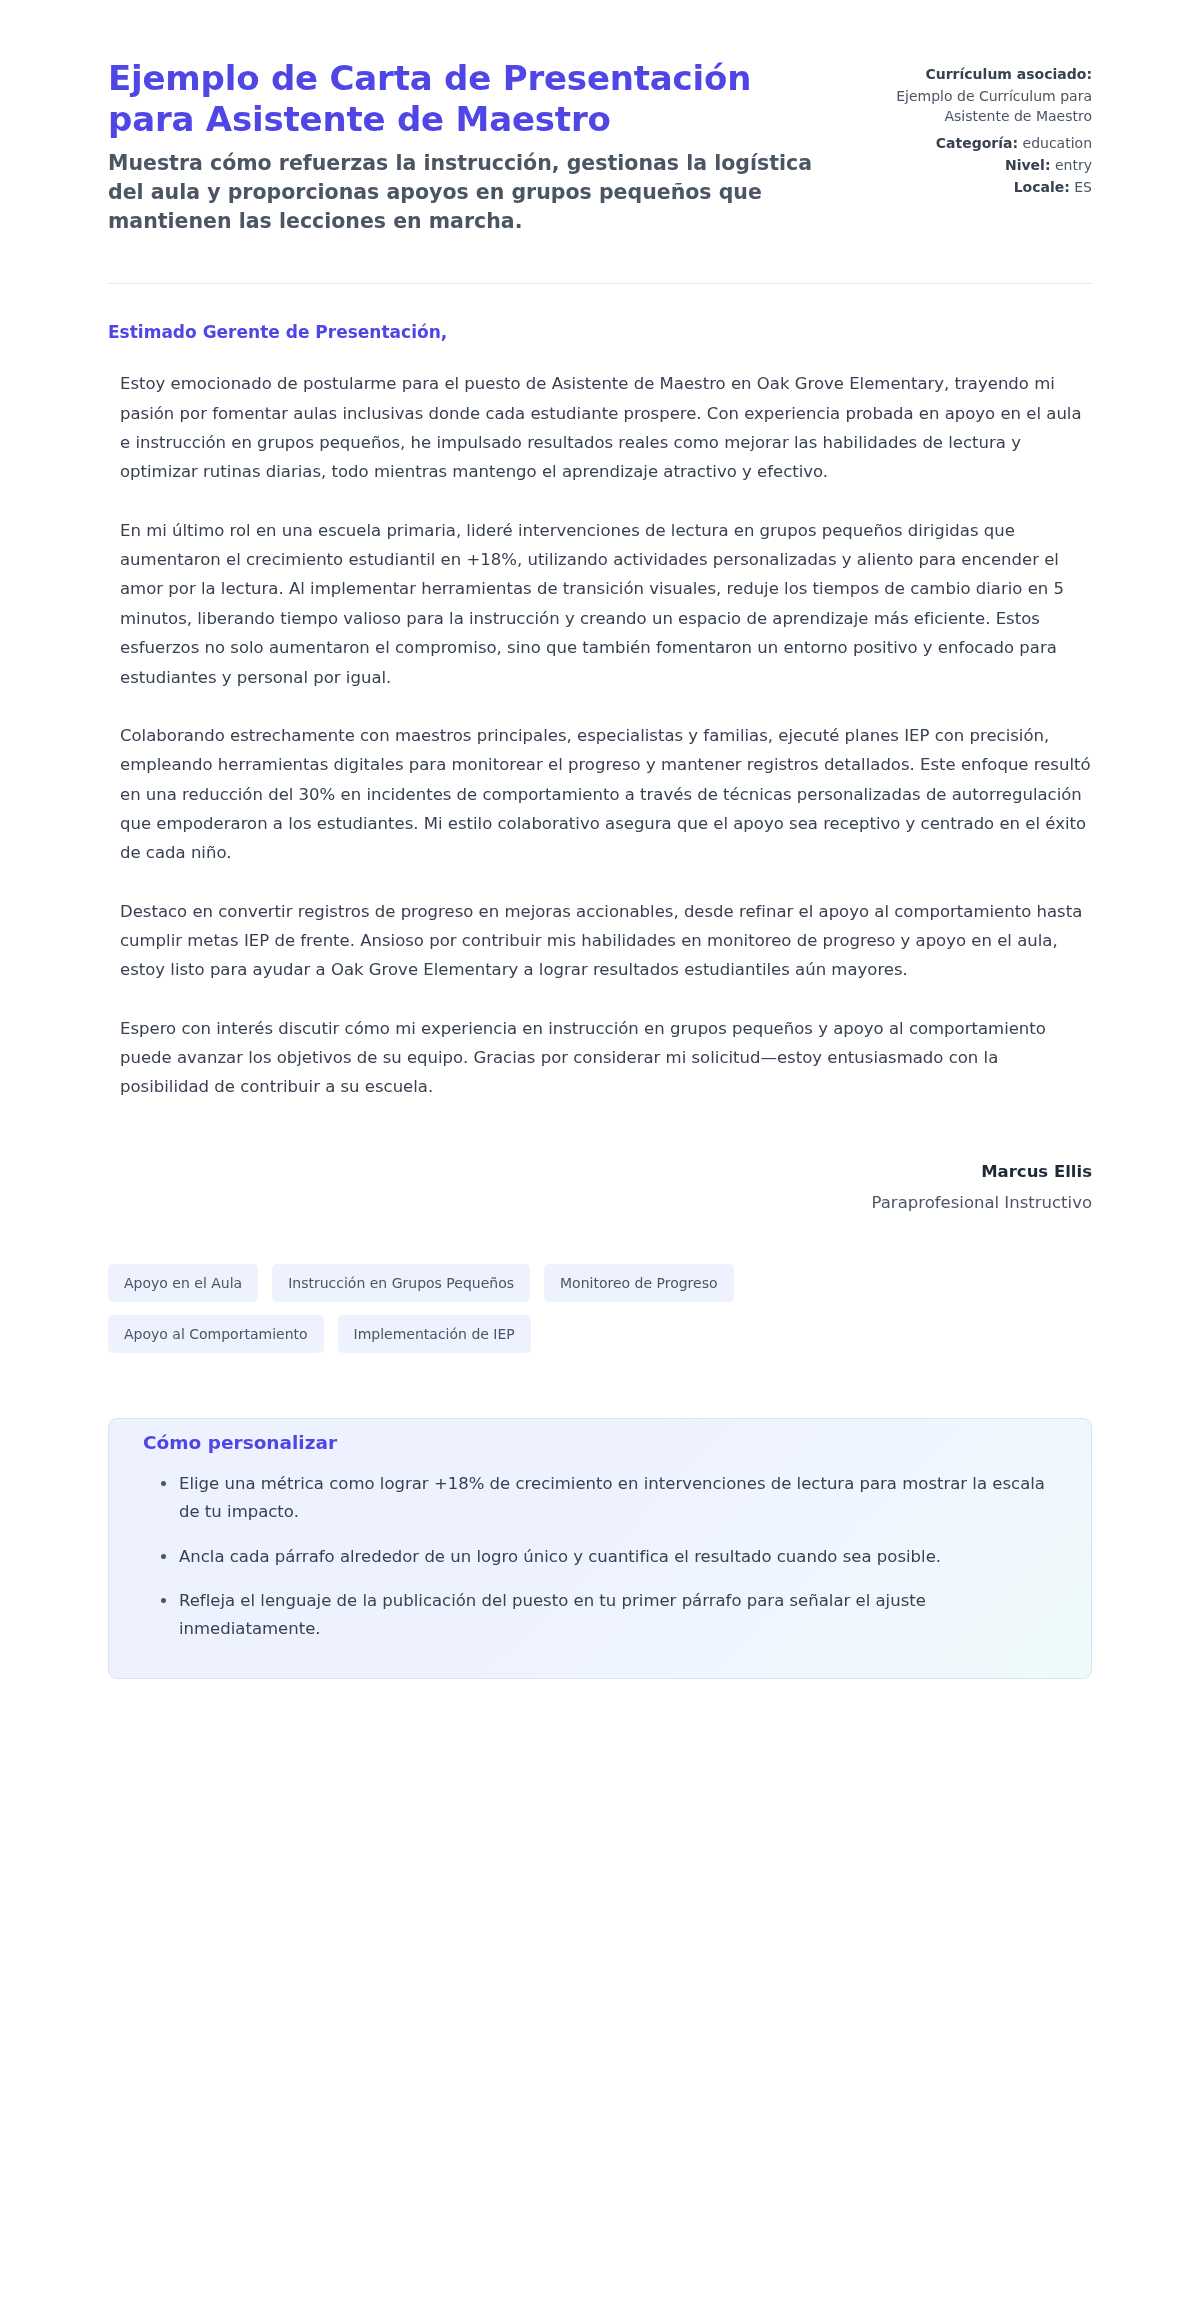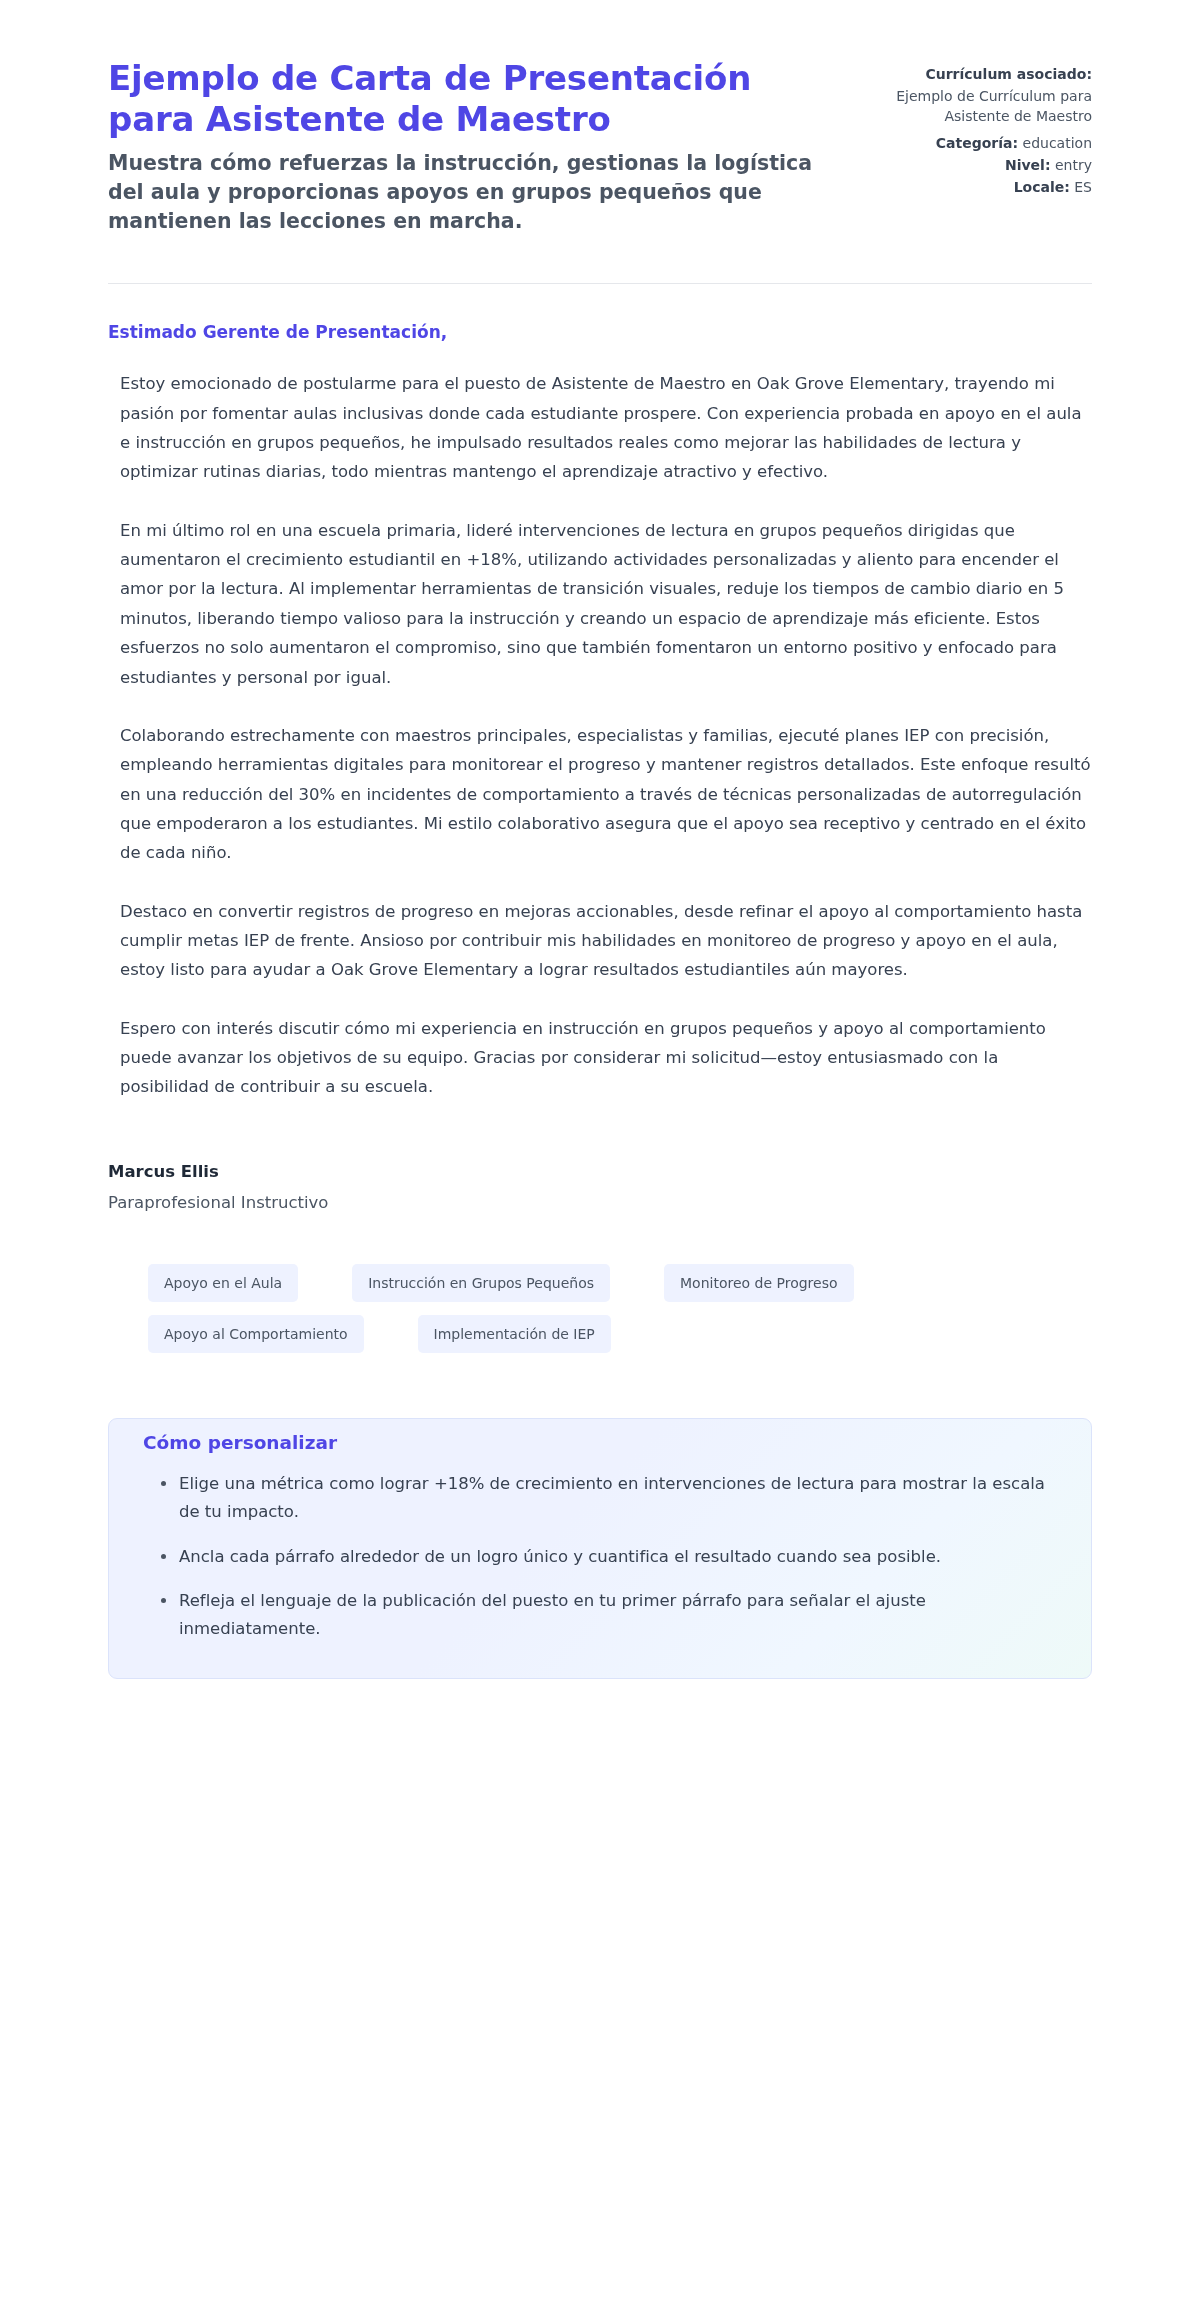--- a/index.html
+++ b/index.html
@@ -94,20 +94,21 @@
     margin: 0 0 27px 0;
   }
   .letter p.body-par {
     font-size: 16.5px;
     line-height: 1.78;
     color: #374151;
     margin: 0 0 29px 12px;
   }
   .signature {
     margin-top: 60px;
+    text-align: right;
   }
   .sign-name {
     font-size: 16.5px;
     font-weight: bold;
     color: #1f2937;
     margin: 0 0 12px 0;
   }
   .sign-role {
     font-size: 16.5px;
     color: #4b5563;
@@ -122,21 +123,20 @@
     max-width: 780px;
   }
   .tag {
     background: #eef2ff;
     color: #4b5563;
     font-size: 14px;
     line-height: 1;
     padding: 12px 16px;
     border-radius: 5px;
     white-space: nowrap;
-    margin-left: 40px;
   }
   
   .tips-card {
     margin-top: 65px;
     background: linear-gradient(135deg, #eef2ff 0%, #eef2ff 45%, #f0f7ff 75%, #eefaf8 100%);
     border: 1px solid #dbe3fb;
     border-radius: 9px;
     padding: 13px 34px 34px 34px;
   }
   .tips-title {

